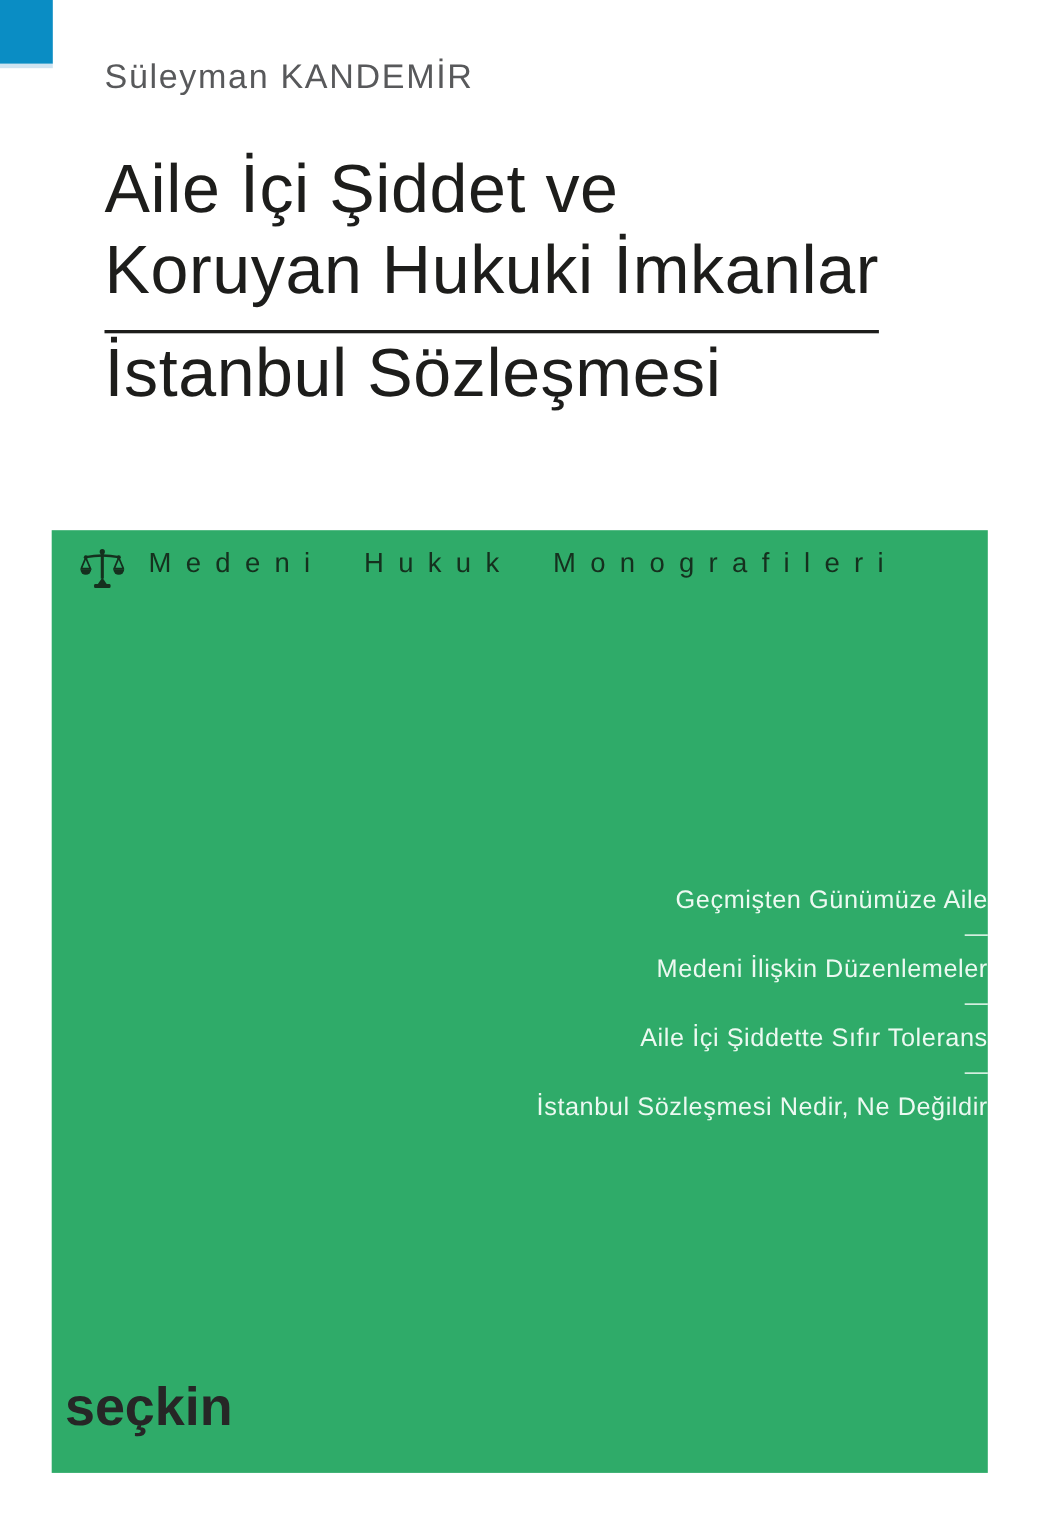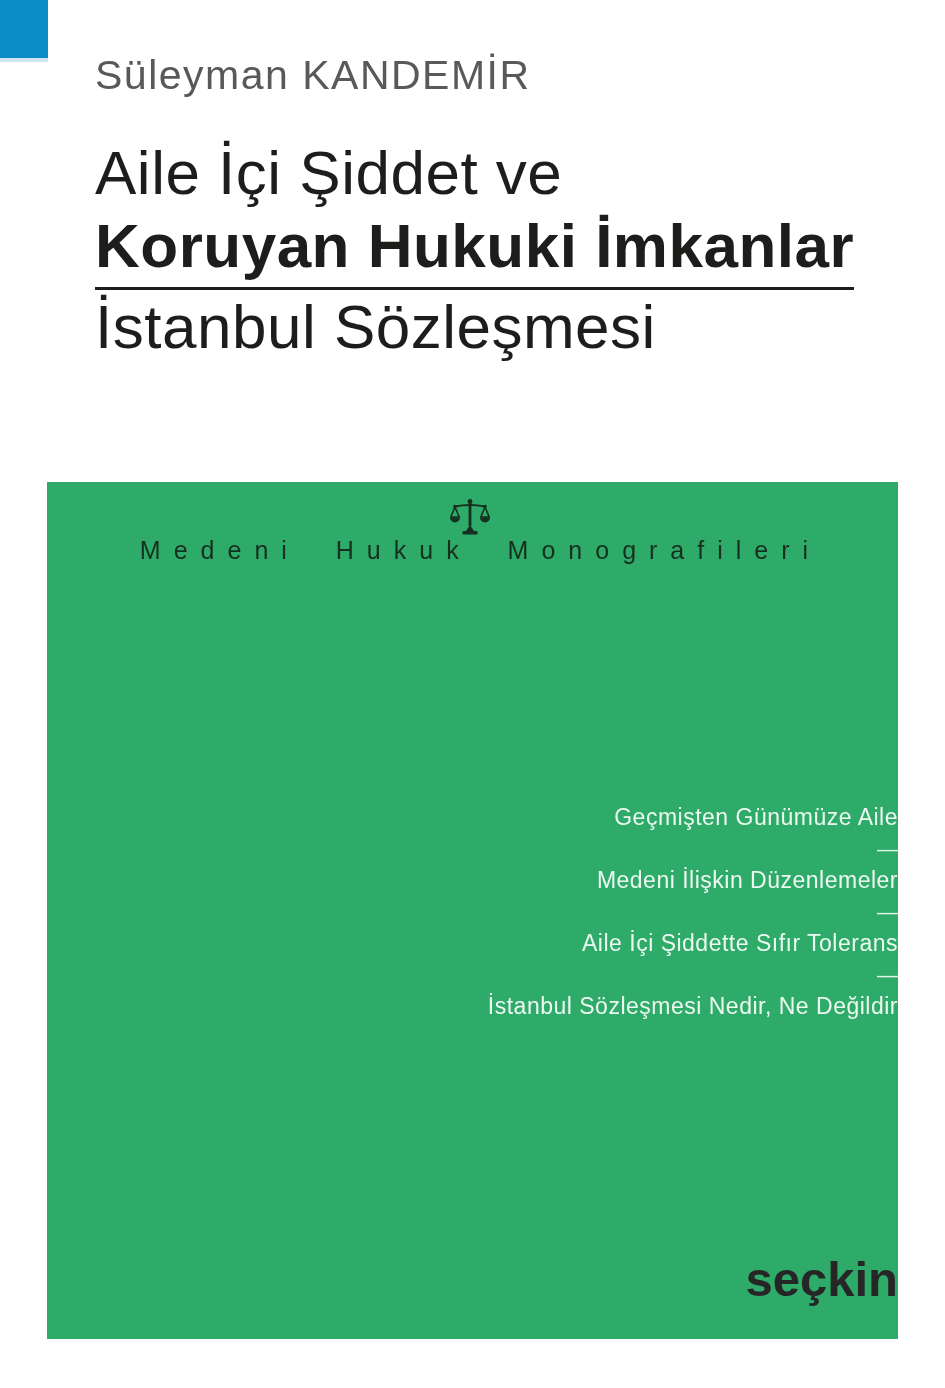--- a/index.html
+++ b/index.html
@@ -25,56 +25,53 @@
   .accent-strip {
     position: absolute;
     left: 0; top: 58px;
     width: 48px; height: 4px;
     background: #cfe4f1;
   }
   
   .author {
     position: absolute;
     left: 95px; top: 52px;
-    font-size: 41px;
+    font-size: 31px;
     font-weight: 300;
     letter-spacing: 1.5px;
     color: #58595b;
   }
   
   .title {
     position: absolute;
     left: 95px; top: 136px;
     font-size: 62px;
     font-weight: 300;
     line-height: 73px;
     color: #1d1d1b;
     letter-spacing: 0.5px;
   }
   .title .underlined span {
     display: inline-block;
     border-bottom: 3px solid #1d1d1b;
-    padding-bottom: 5px;
-    font-weight: bold;
+    padding-bottom: 18px;
   }
   
   .panel {
     position: absolute;
     left: 47px; top: 482px;
     width: 851px; height: 857px;
     background: #2fab69;
   }
   .series-row {
     position: absolute;
     left: 26px; top: 16px;
     right: 10px;
     height: 44px;
     display: flex;
-    align-items: center;
-    flex-direction: column;
   }
   .series-icon {
     width: 40px; height: 38px;
     flex: 0 0 auto;
     margin-right: 22px;
   }
   .series-label {
     font-size: 25px;
     font-weight: 400;
     color: #15301e;
@@ -97,23 +94,23 @@
     letter-spacing: 0.5px;
   }
   .topic-sep {
     font-size: 21px;
     line-height: 32px;
     color: #dff3e8;
   }
   
   .publisher {
     position: absolute;
-    left: 0; bottom: 32px;
+    left: 12px; bottom: 32px;
     width: 100%;
-    text-align: right;
+    text-align: left;
     font-size: 49px;
     font-weight: 700;
     letter-spacing: 0px;
     color: #262626;
   }
 </style>
 </head>
 <body>
 
 <div class="cover">

